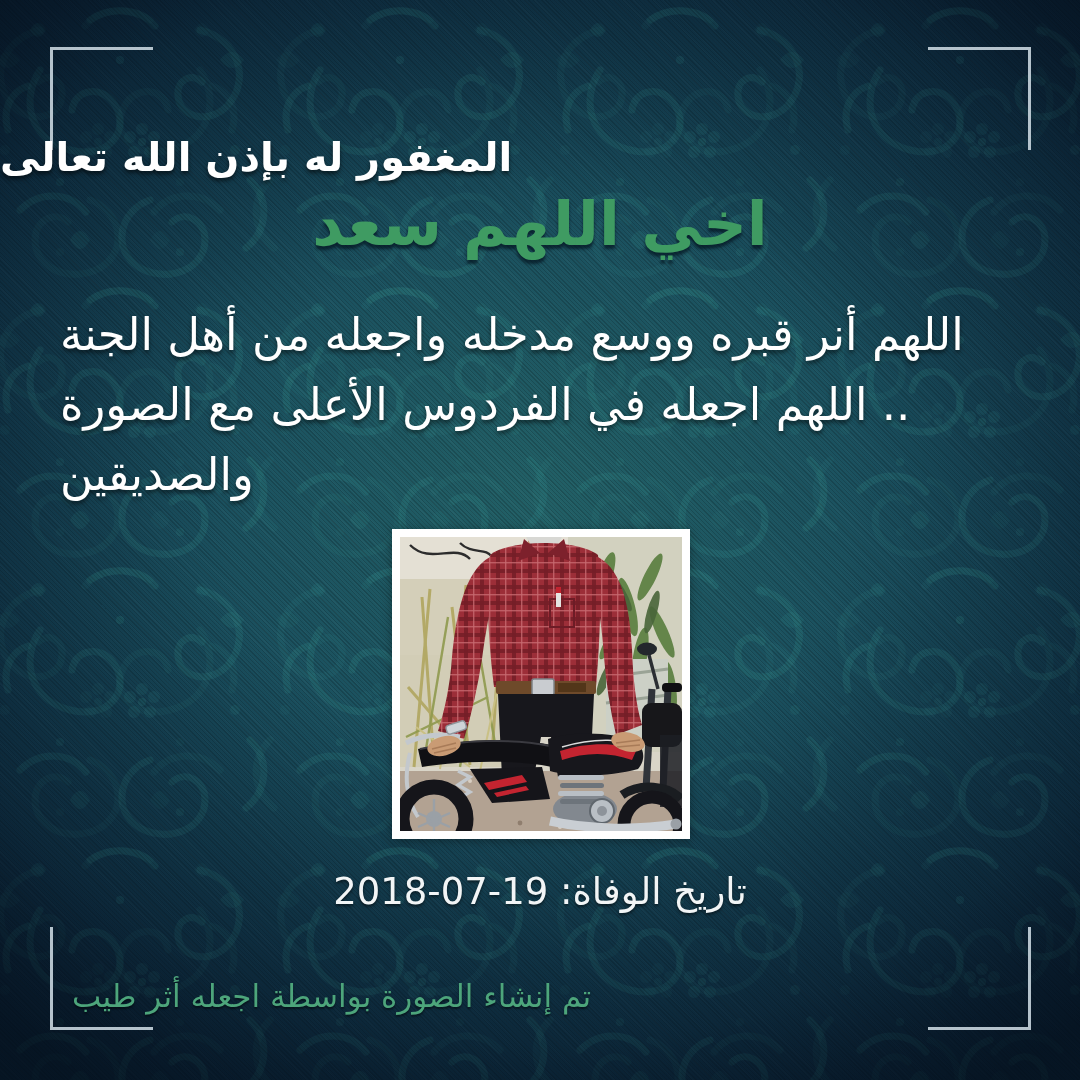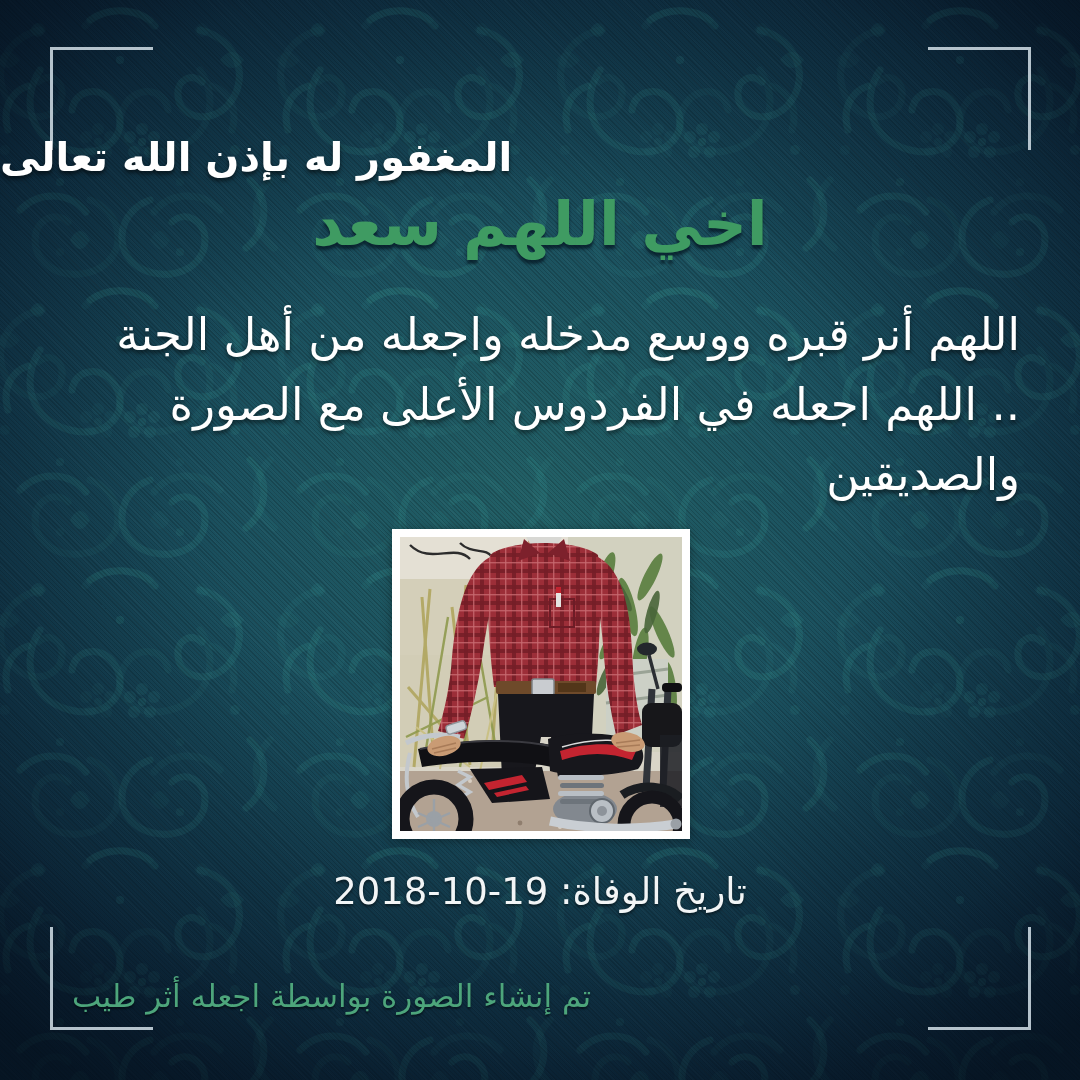--- a/index.html
+++ b/index.html
@@ -31,21 +31,21 @@
     text-shadow:0 3px 4px rgba(0,0,0,0.55);
     margin-top:29px;
   }
   .name{
     position:absolute;top:188px;left:0;width:100%;text-align:center;direction:rtl;
     color:#3f9b62;font-size:61px;font-weight:bold;
     text-shadow:0 4px 3px rgba(5,24,36,0.75);
   }
   .prayer{
     position:absolute;top:300px;left:50%;transform:translateX(-50%);width:960px;
-    text-align:right;direction:rtl;color:#ffffff;font-size:45px;font-weight:normal;
+    text-align:left;direction:rtl;color:#ffffff;font-size:45px;font-weight:normal;
     line-height:70px;text-shadow:0 3px 4px rgba(0,0,0,0.5);
   }
   .photo{
     position:absolute;left:392px;top:529px;width:298px;height:310px;
     background:#ffffff;padding:8px;box-sizing:border-box;
     box-shadow:0 2px 10px rgba(0,0,0,0.35);
   }
   .photo svg{display:block;width:282px;height:294px;}
   .death-date{
     position:absolute;top:870px;left:0;width:100%;text-align:center;direction:rtl;
@@ -241,16 +241,16 @@
       <circle cx="276" cy="287" r="5.5" fill="#9aa0a6"></circle>
 
       <ellipse cx="44" cy="209" rx="17" ry="9.5" fill="#c99b74" transform="rotate(-14 44 209)"></ellipse>
       <path d="M32,212 L56,206 M34,216 L56,211" stroke="#a87b58" stroke-width="1.6" fill="none"></path>
       <rect x="46" y="186" width="20" height="9" rx="3" fill="#cfd4d8" stroke="#8e969c" stroke-width="1.4" transform="rotate(-18 56 190)"></rect>
       <ellipse cx="228" cy="205" rx="17" ry="9.5" fill="#c99b74" transform="rotate(12 228 205)"></ellipse>
       <path d="M216,206 L240,203 M217,210 L240,208" stroke="#a87b58" stroke-width="1.6" fill="none"></path>
     </svg>
   </div>
 
-  <div class="death-date">تاريخ الوفاة: 19-10-2018</div>
+  <div class="death-date">تاريخ الوفاة: 19-07-2018</div>
   <div class="watermark">تم إنشاء الصورة بواسطة اجعله أثر طيب</div>
 
 </div>
 
 </body></html>

